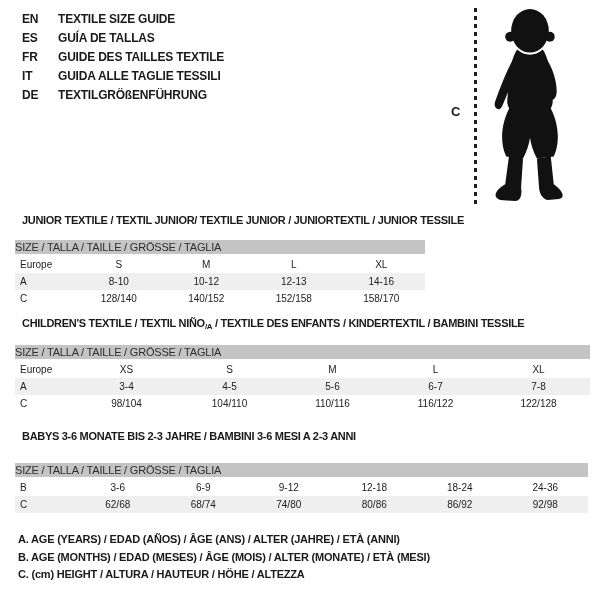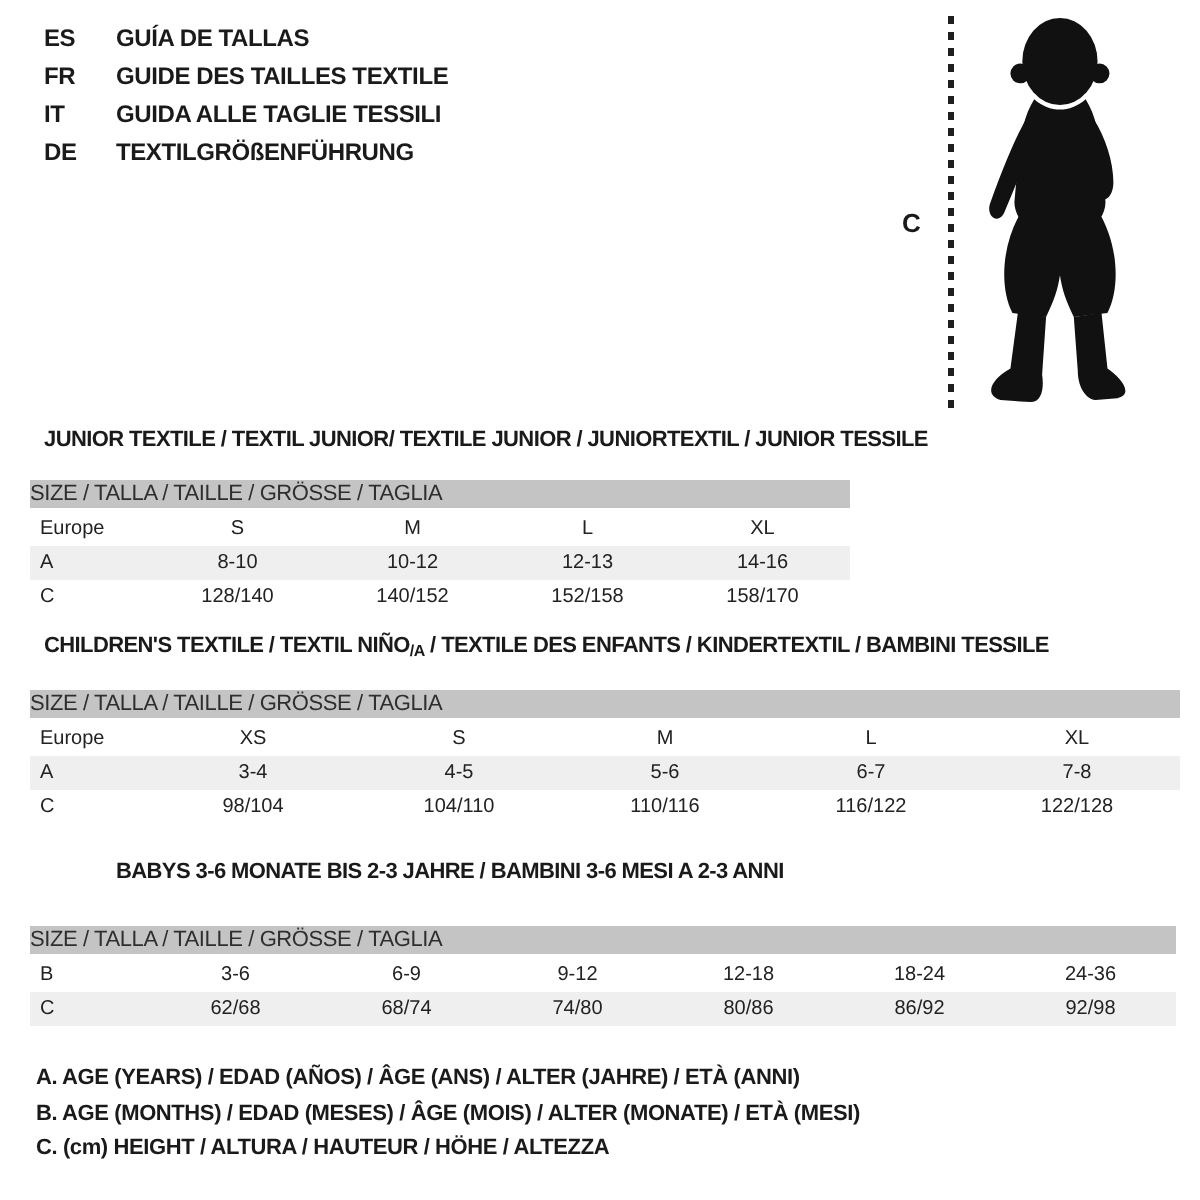--- a/index.html
+++ b/index.html
@@ -42,20 +42,24 @@
   
   .footnotes { position:absolute; left:18px; top:533px; }
   .footnote { height:17.5px; font-size:11px; font-weight:bold; letter-spacing:-0.2px; white-space:nowrap; }
 </style>
 </head>
 <body>
 
 <div id="canvas">
 
   <div class="lang-block">
+    <div class="lang-row">
+      <span class="lang-code">EN</span>
+      <span class="lang-label">TEXTILE SIZE GUIDE</span>
+    </div>
     <div class="lang-row">
       <span class="lang-code">ES</span>
       <span class="lang-label">GUÍA DE TALLAS</span>
     </div>
     <div class="lang-row">
       <span class="lang-code">FR</span>
       <span class="lang-label">GUIDE DES TAILLES TEXTILE</span>
     </div>
     <div class="lang-row">
       <span class="lang-code">IT</span>
@@ -150,21 +154,21 @@
             <td>104/110</td>
             <td>110/116</td>
             <td>116/122</td>
             <td>122/128</td>
           </tr>
         </tbody>
     </table>
   </div>
 
   <div class="tbl-title" style="top:425px;">
-    <div style="margin-top:5px;margin-left:36px;">BABYS 3-6 MONATE BIS 2-3 JAHRE / BAMBINI 3-6 MESI A 2-3 ANNI</div>
+    <div style="margin-top:5px;">BABYS 3-6 MONATE BIS 2-3 JAHRE / BAMBINI 3-6 MESI A 2-3 ANNI</div>
   </div>
   <div class="tbl-wrap" style="top:463px;">
     <div class="size-bar w573">SIZE / TALLA / TAILLE / GRÖSSE / TAGLIA</div>
     <table class="sizes w573">
       <colgroup>
           <col style="width:60px">
         </colgroup>
       <tbody>
           <tr>
             <td>B</td>

